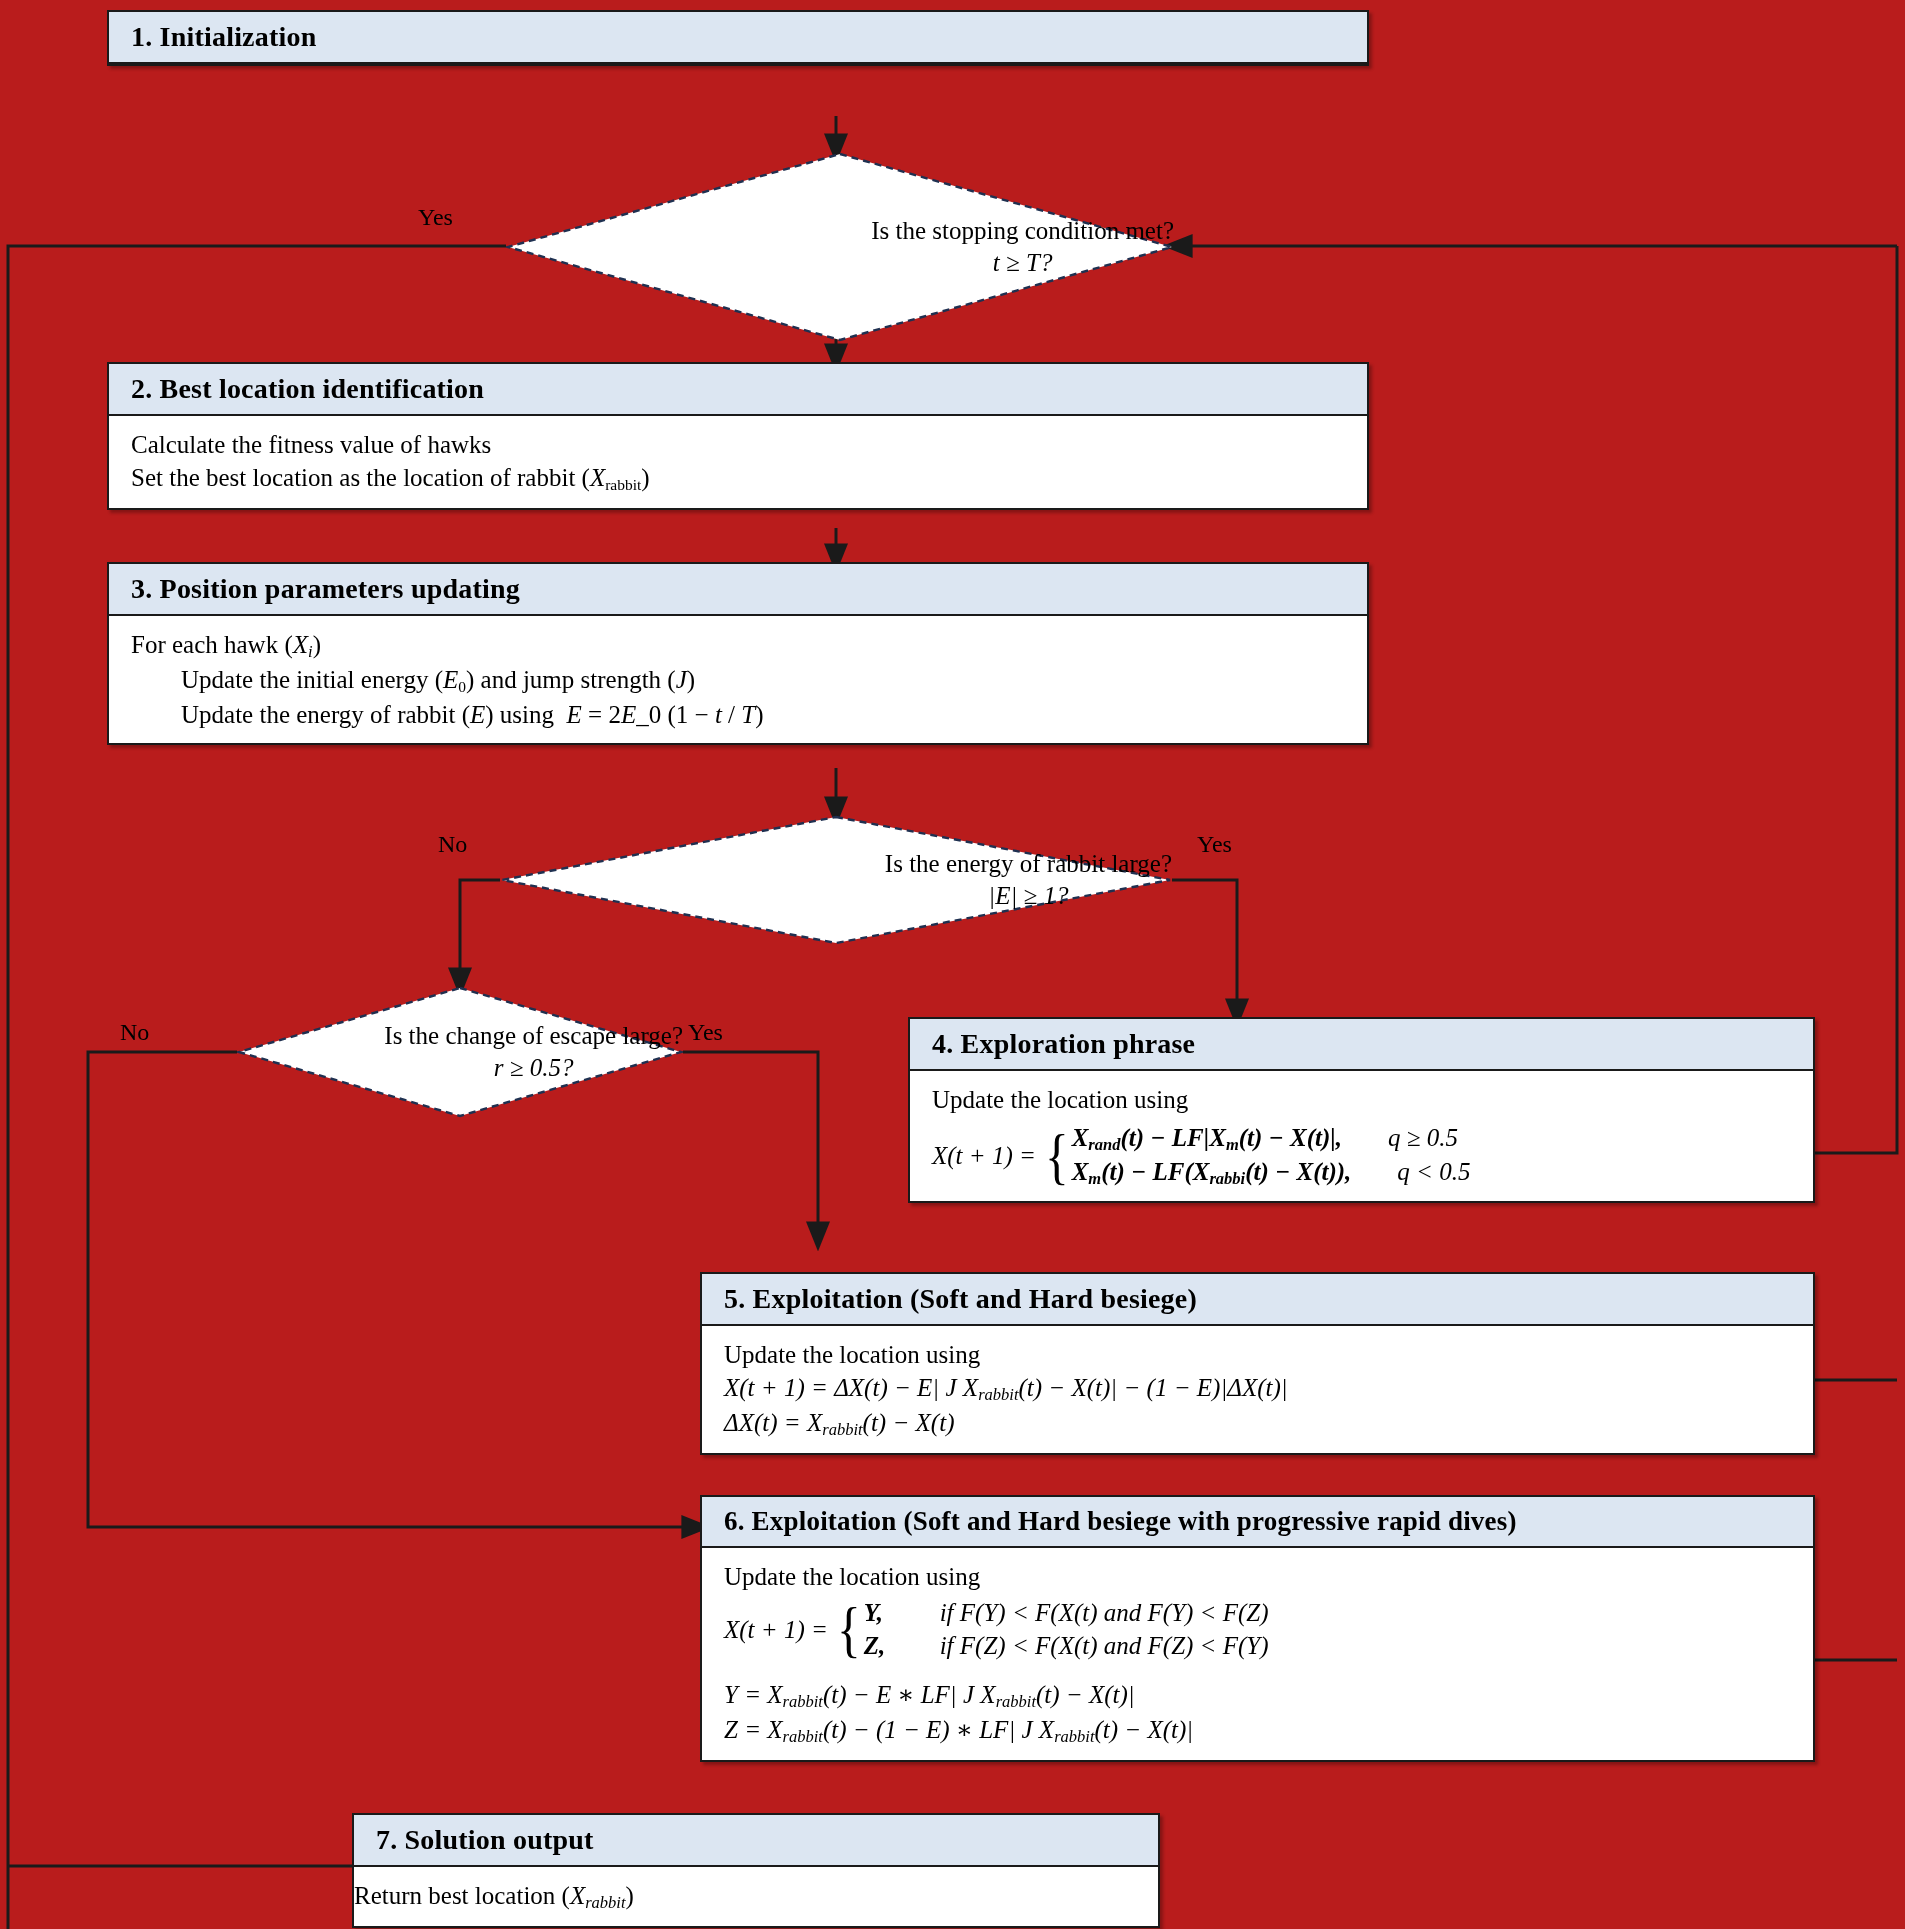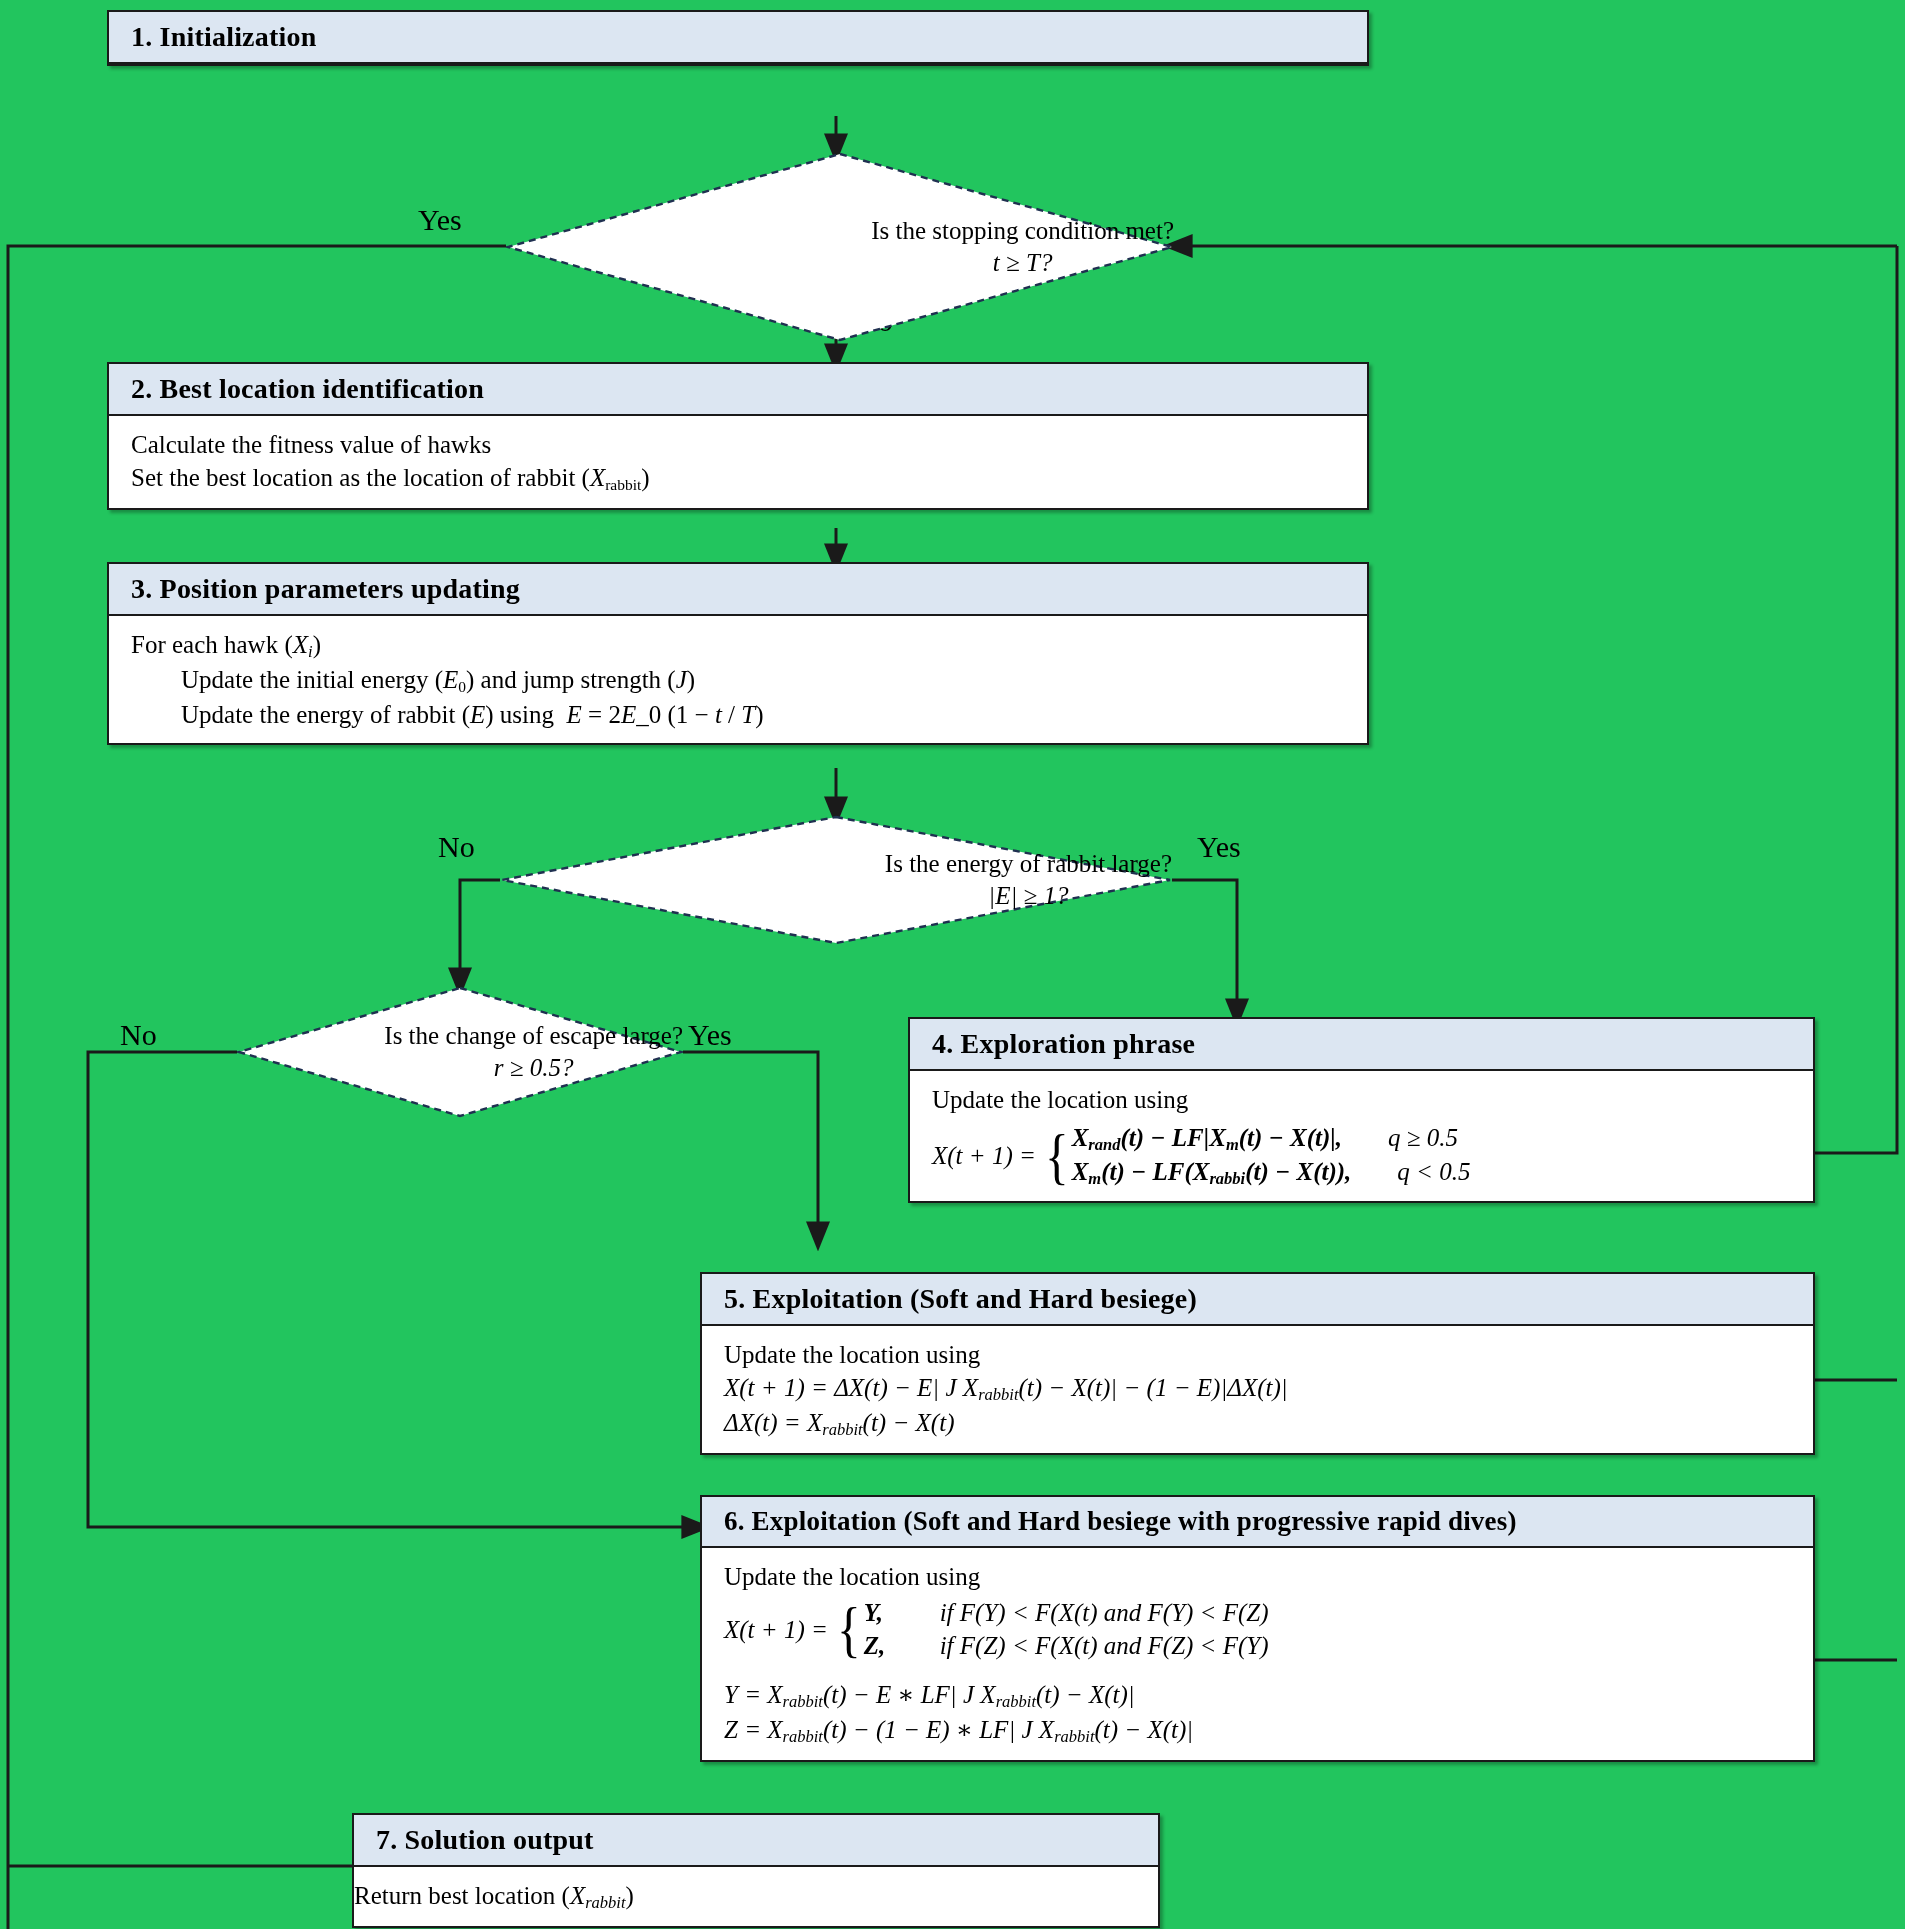--- a/index.html
+++ b/index.html
@@ -8,21 +8,21 @@
     background: #ffffff;
   }
   body {
     font-family: "Liberation Serif", "DejaVu Serif", serif;
     color: #000000;
   }
   #canvas {
     position: relative;
     width: 1905px;
     height: 1929px;
-    background: #22c55e;
+    background: #b91c1c;
     overflow: hidden;
   }
   svg.wires {
     position: absolute;
     left: 0;
     top: 0;
     width: 1905px;
     height: 1929px;
     pointer-events: none;
   }
@@ -70,21 +70,21 @@
   }
   .dia svg {
     position: absolute;
     left: 0; top: 0;
     width: 100%; height: 100%;
     z-index: 1;
   }
   
   .elabel {
     position: absolute;
-    font-size: 30px;
+    font-size: 24px;
     line-height: 1;
     white-space: nowrap;
   }
   
   .it { font-style: italic; }
   .sub {
     font-size: 0.62em;
     vertical-align: -0.28em;
     font-style: normal;
   }

